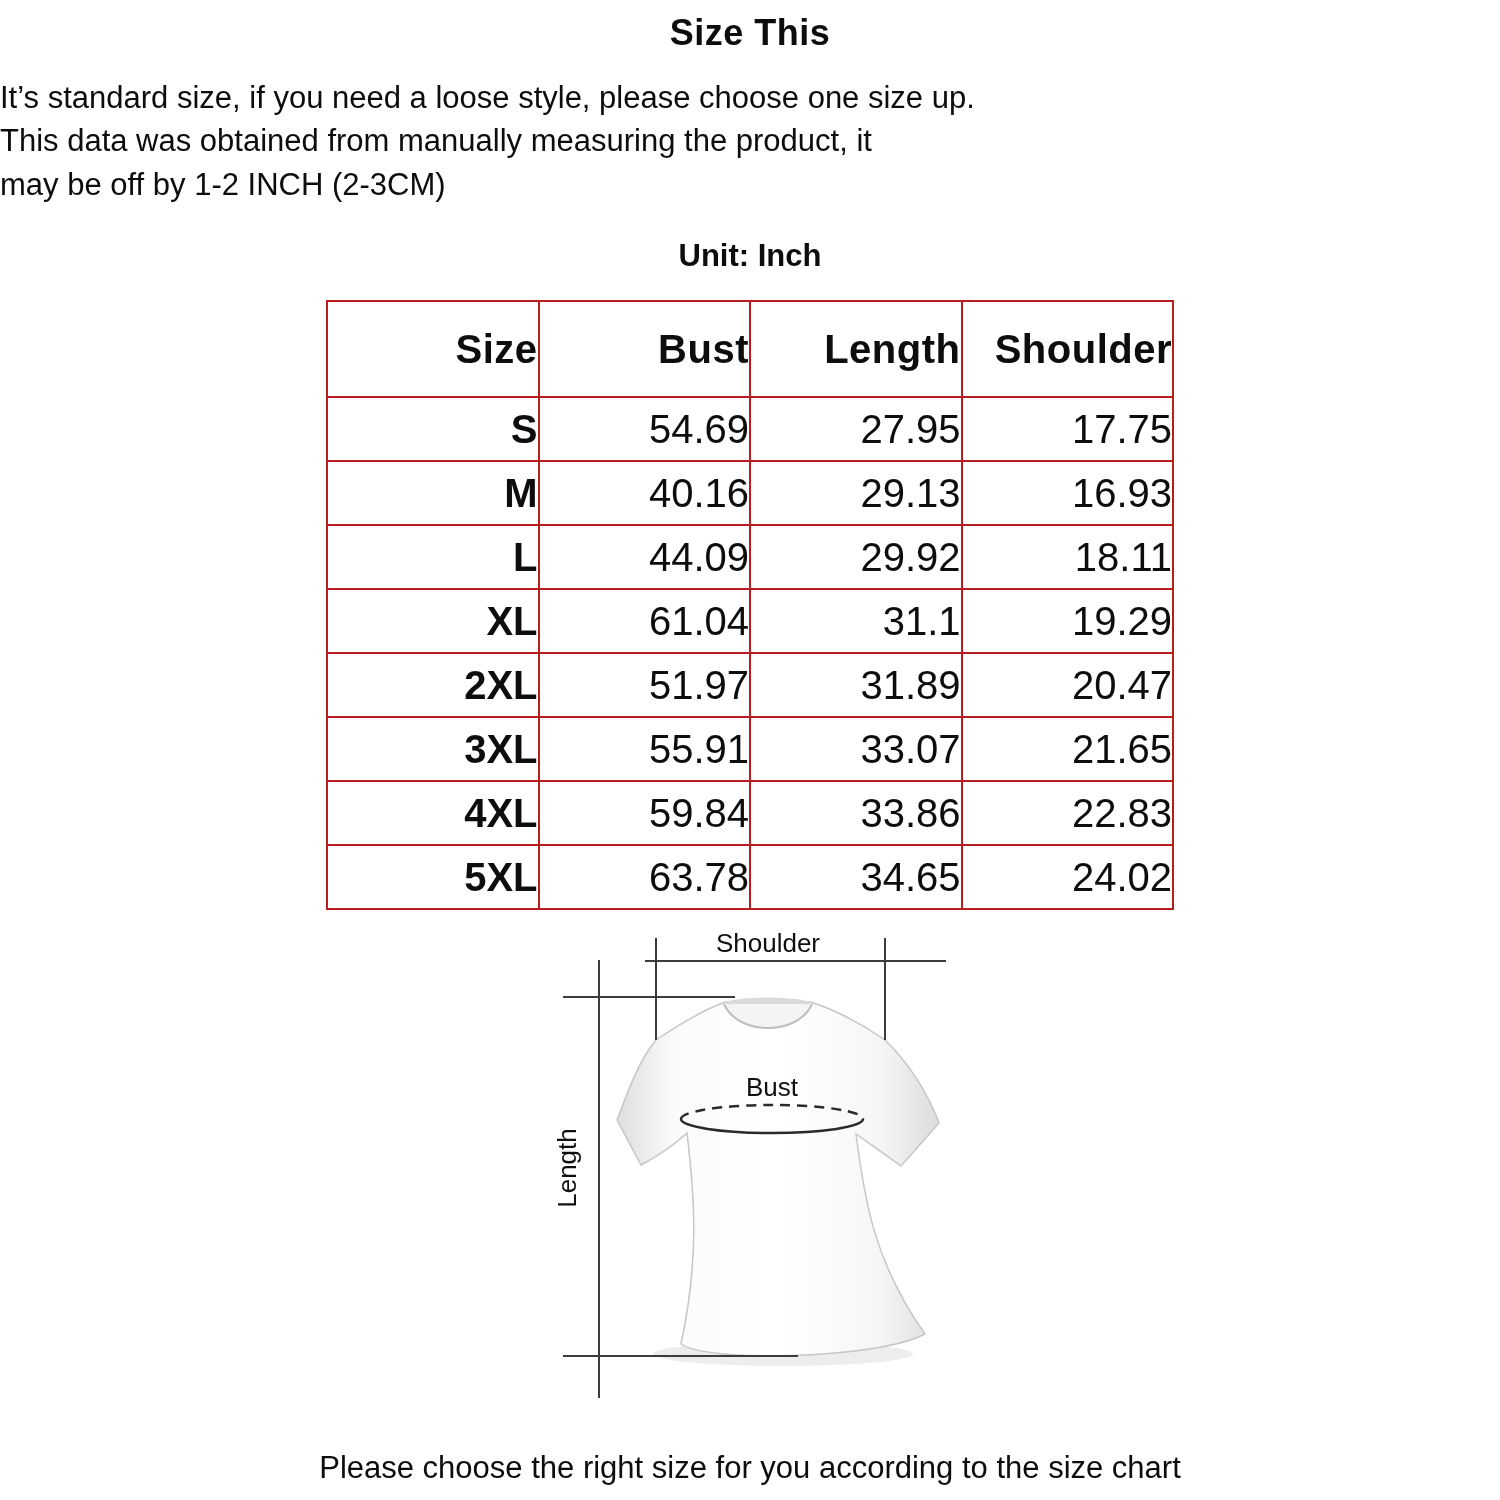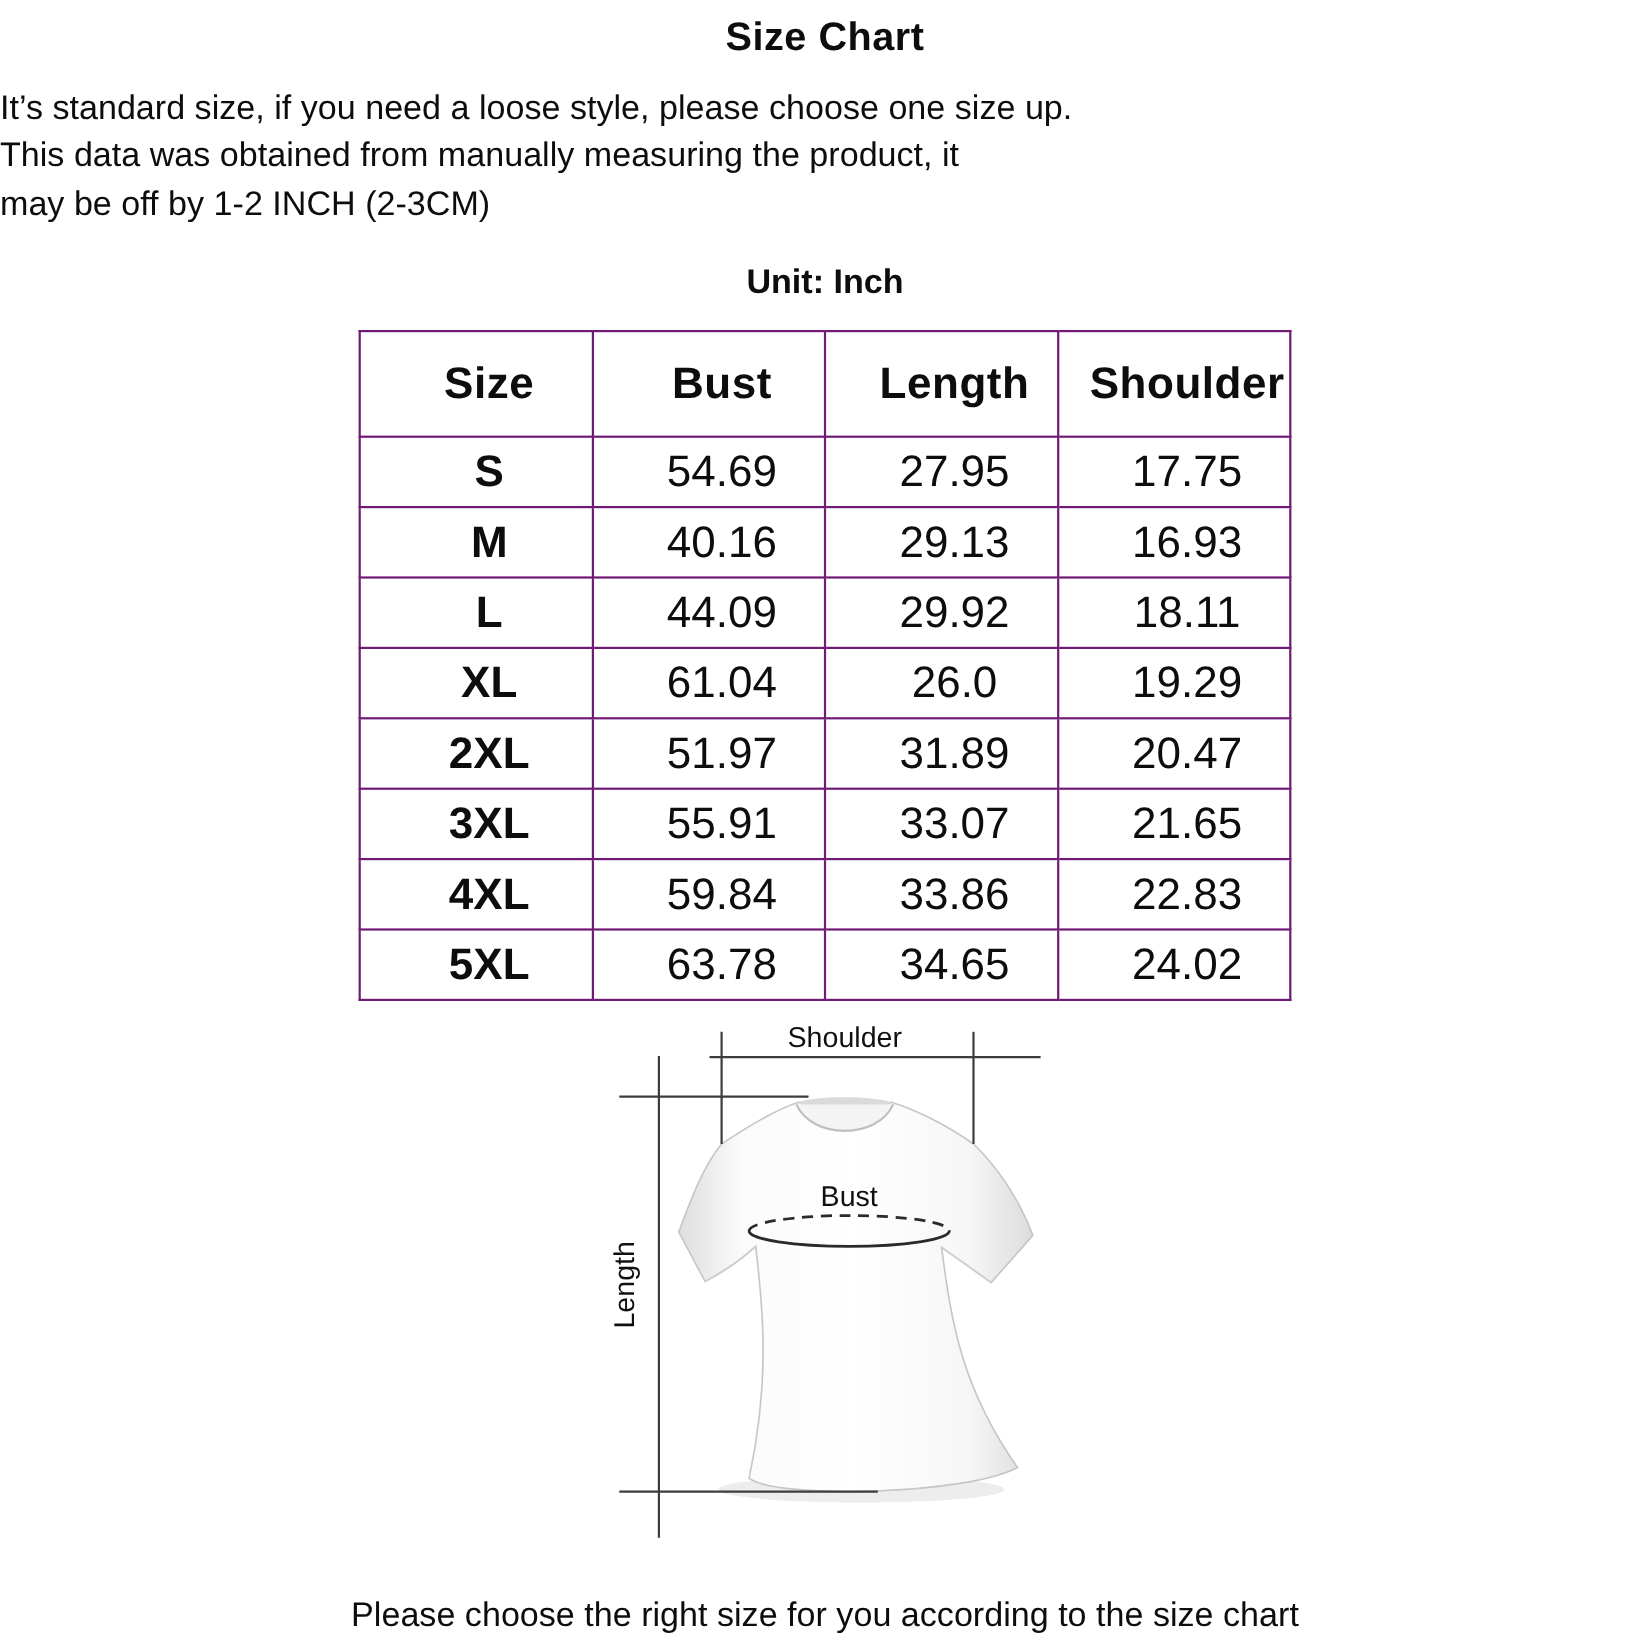--- a/index.html
+++ b/index.html
@@ -19,21 +19,21 @@
   }
   .unit{
     font-size:31px;font-weight:700;text-align:center;
     margin:32px 0 0;
   }
   table.size-table{
     border-collapse:collapse;table-layout:fixed;
     width:848px;margin:26px auto 0;
   }
   .size-table th,.size-table td{
-    border:2px solid #701a75;text-align:center;vertical-align:middle;
+    border:2px solid #b91c1c;text-align:right;vertical-align:middle;
     padding:0 0 0 24px;white-space:nowrap;overflow:hidden;
   }
   .size-table thead th{
     height:94px;font-size:40px;font-weight:700;letter-spacing:0.5px;
   }
   .size-table tbody th{height:62px;font-size:40px;font-weight:700;}
   .size-table tbody td{height:62px;font-size:40px;font-weight:400;}
   .diagram{
     width:460px;height:482px;margin:8px 0 0 548px;position:relative;
   }
@@ -42,21 +42,21 @@
     margin:46px auto 0;max-width:1200px;line-height:1.45;
   }
   .meas{stroke:#3c3c3c;stroke-width:2;fill:none;}
   .diagram-label{font-size:26px;fill:#101010;}
 </style>
 </head>
 <body>
 
 <div class="page">
 
-  <h1 class="title">Size Chart</h1>
+  <h1 class="title">Size This</h1>
 
   <p class="desc"><span>It’s standard size, if you need a loose style, please choose one size up.</span><br><span>This data was obtained from manually measuring the product, it</span><br><span>may be off by 1-2 INCH (2-3CM)</span></p>
 
   <h2 class="unit">Unit: Inch</h2>
 
   <table class="size-table">
     <thead>
       <tr>
           <th>Size</th>
           <th>Bust</th>
@@ -79,21 +79,21 @@
         </tr>
         <tr>
           <th>L</th>
           <td>44.09</td>
           <td>29.92</td>
           <td>18.11</td>
         </tr>
         <tr>
           <th>XL</th>
           <td>61.04</td>
-          <td>26.0</td>
+          <td>31.1</td>
           <td>19.29</td>
         </tr>
         <tr>
           <th>2XL</th>
           <td>51.97</td>
           <td>31.89</td>
           <td>20.47</td>
         </tr>
         <tr>
           <th>3XL</th>

